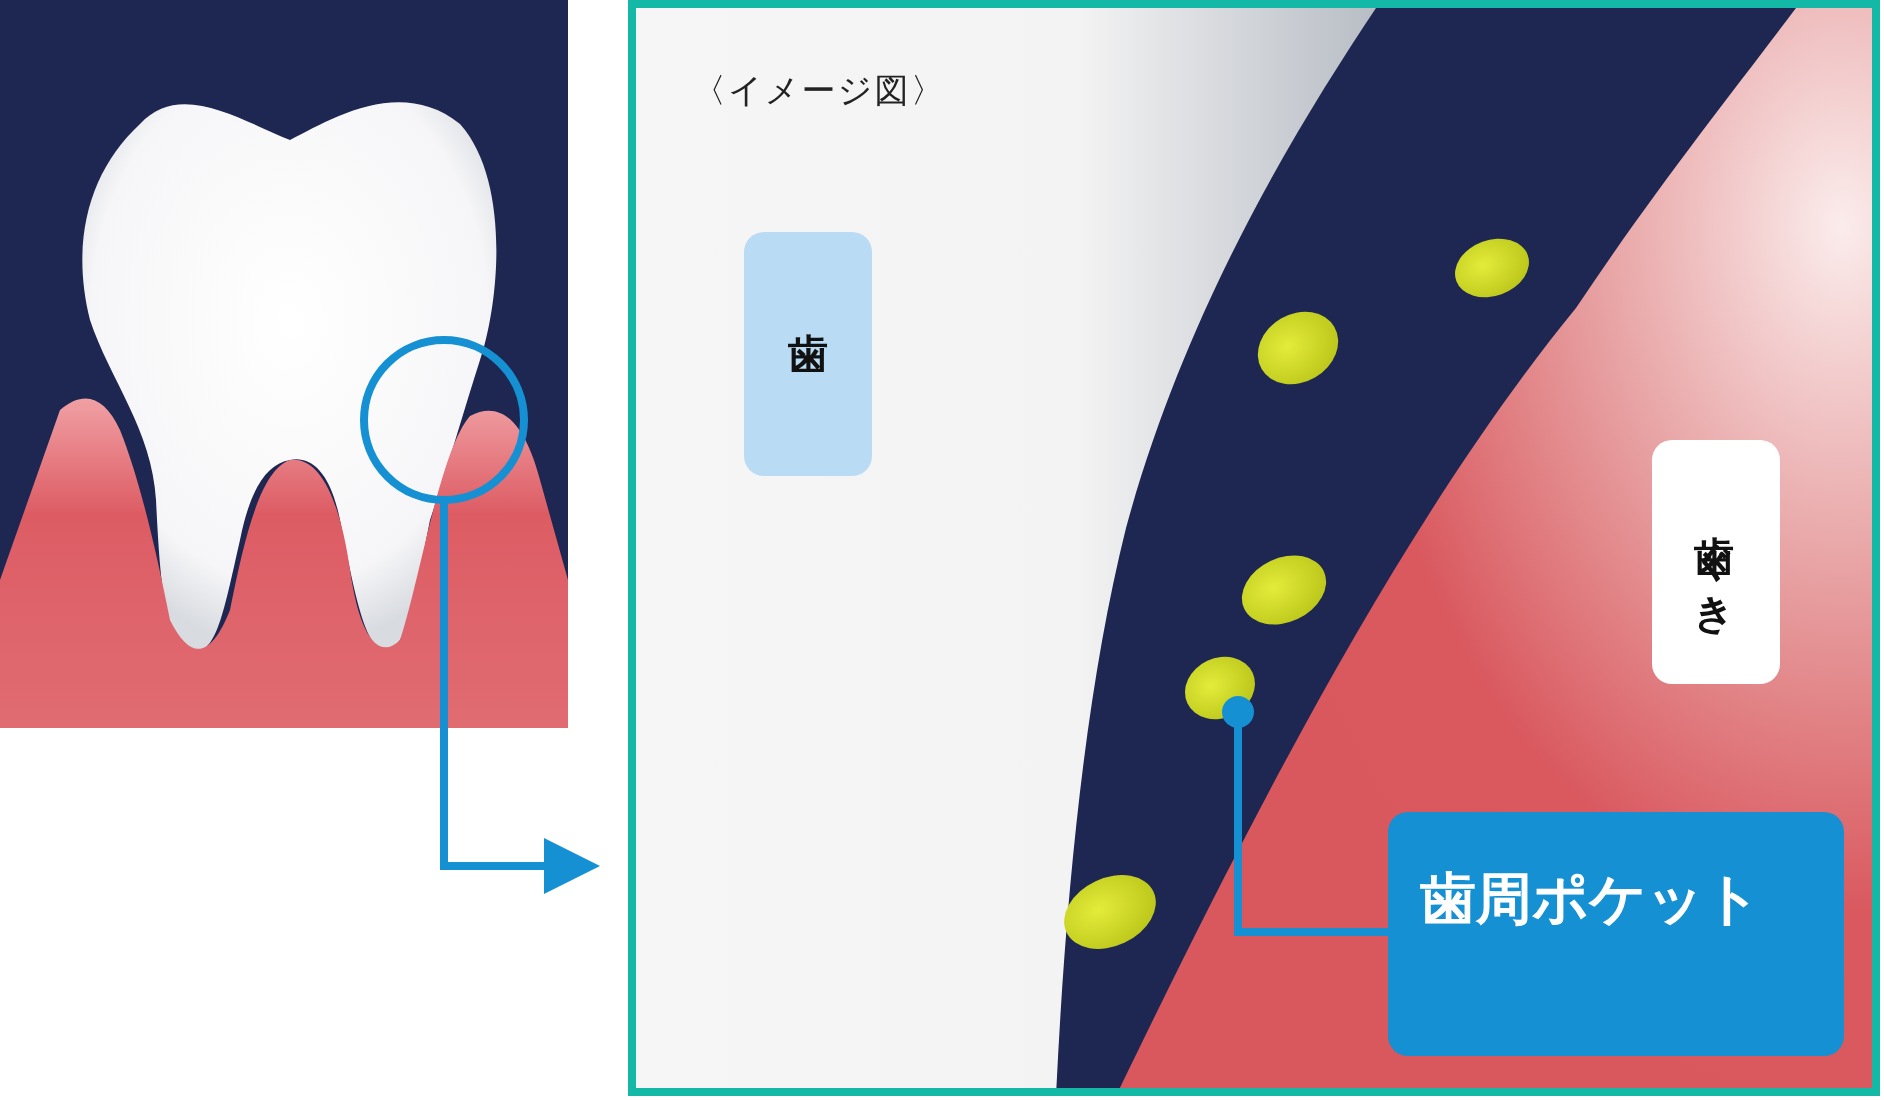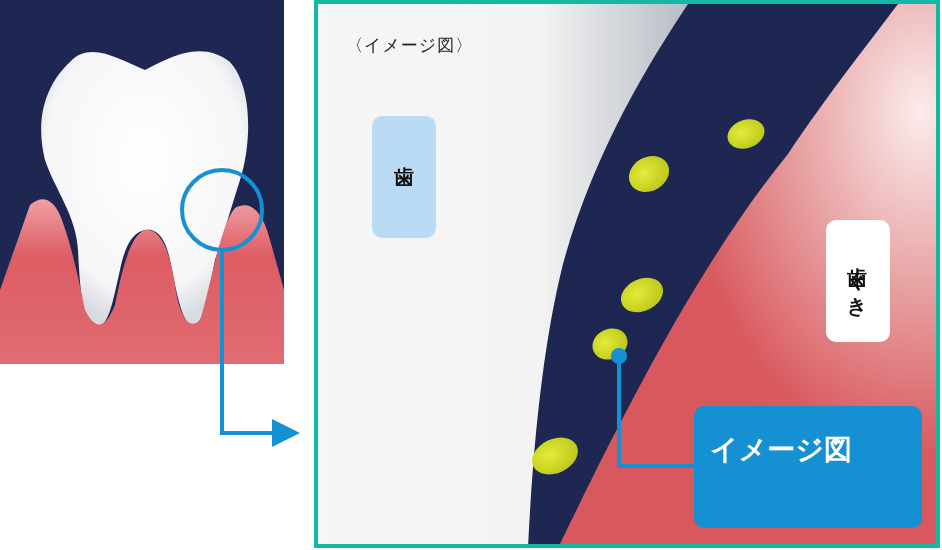--- a/index.html
+++ b/index.html
@@ -94,15 +94,15 @@
     </g>
 
     <circle cx="301" cy="352" r="8" fill="#1590d3"></circle>
     <polyline points="301,352 301,462 380,462" fill="none" stroke="#1590d3" stroke-width="4"></polyline>
   </svg>
 
   <div class="abs label-title">〈イメージ図〉</div>
   <div class="abs tooth-label">歯</div>
   <div class="abs gum-label">歯ぐき</div>
   <div class="abs callout">
-    <span>イメージ図</span>
+    <span>歯周ポケット</span>
   </div>
 </div>
 
 </body></html>

